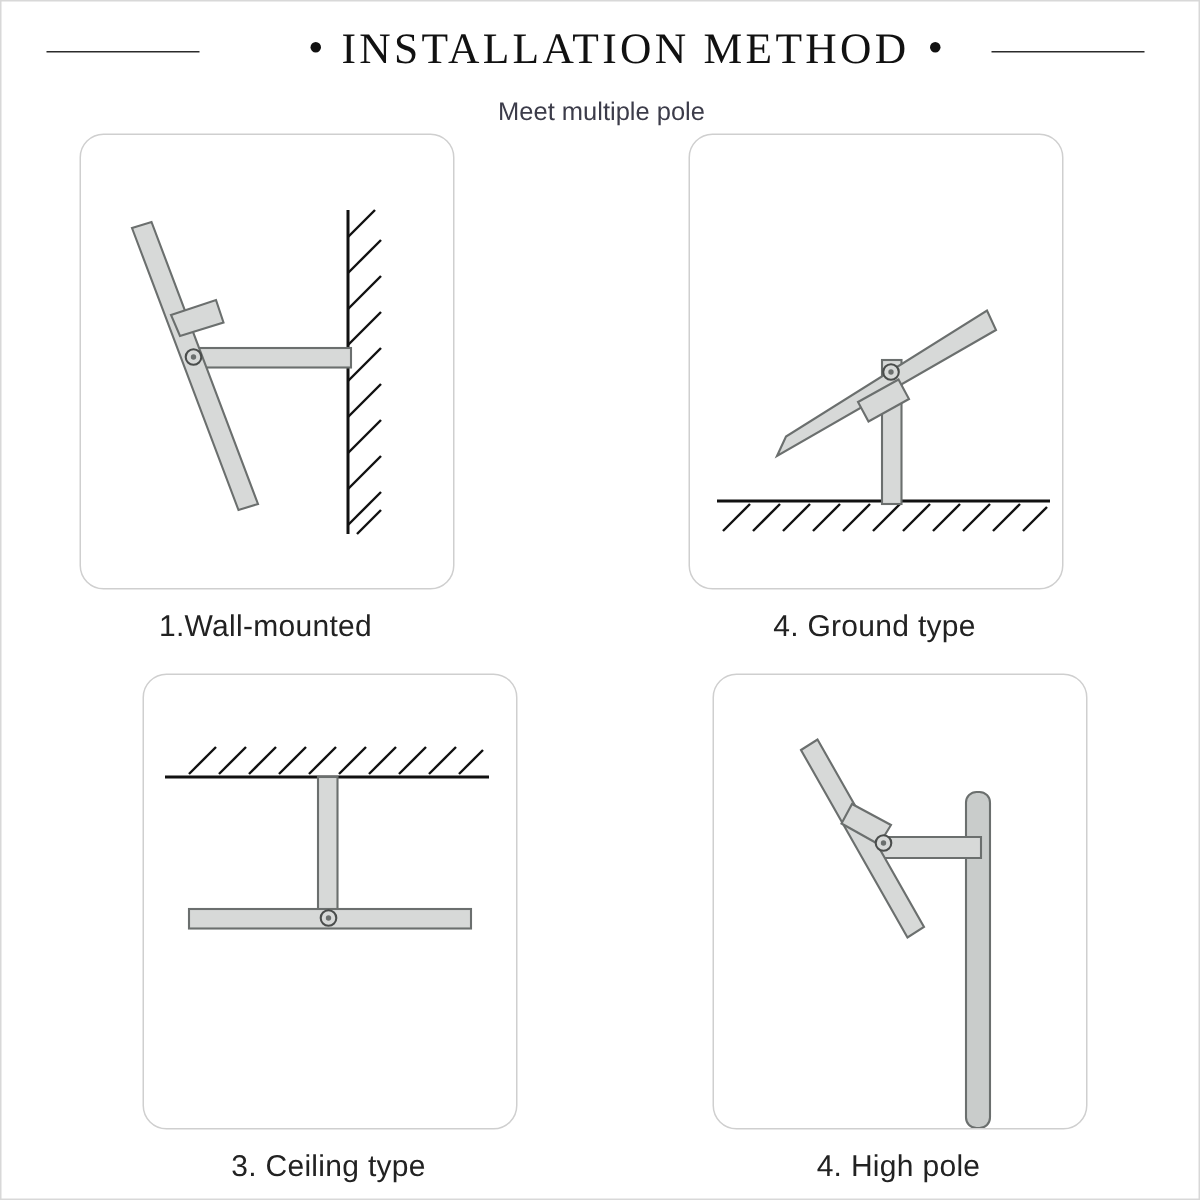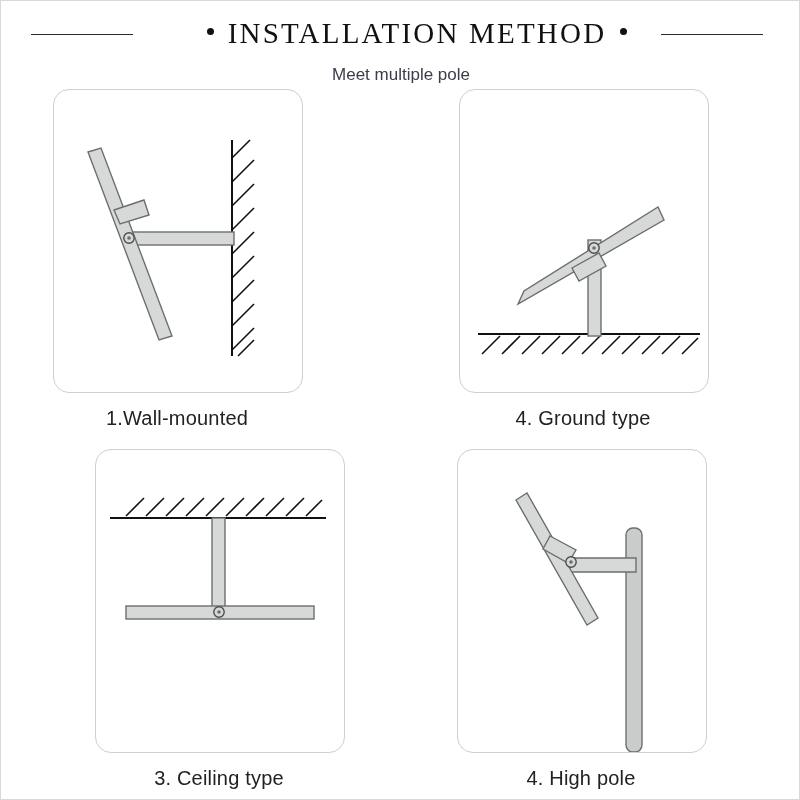--- a/index.html
+++ b/index.html
@@ -83,21 +83,21 @@
     top: 88px;
     width: 800px;
   }
   .cell {
     position: absolute;
     width: 300px;
   }
   .cell-0 { left: 52px;  top: 0; }
   .cell-1 { left: 452px; top: 0; }
   .cell-2 { left: 54px;  top: 360px; margin-left: 40px; }
-  .cell-3 { left: 450px; top: 360px; }
+  .cell-3 { left: 468px; top: 360px; }
 
   .card {
     width: 248px;
     height: 302px;
     border: 1px solid #cfcfcf;
     border-radius: 16px;
     background: #fff;
     position: relative;
     overflow: hidden;
   }

